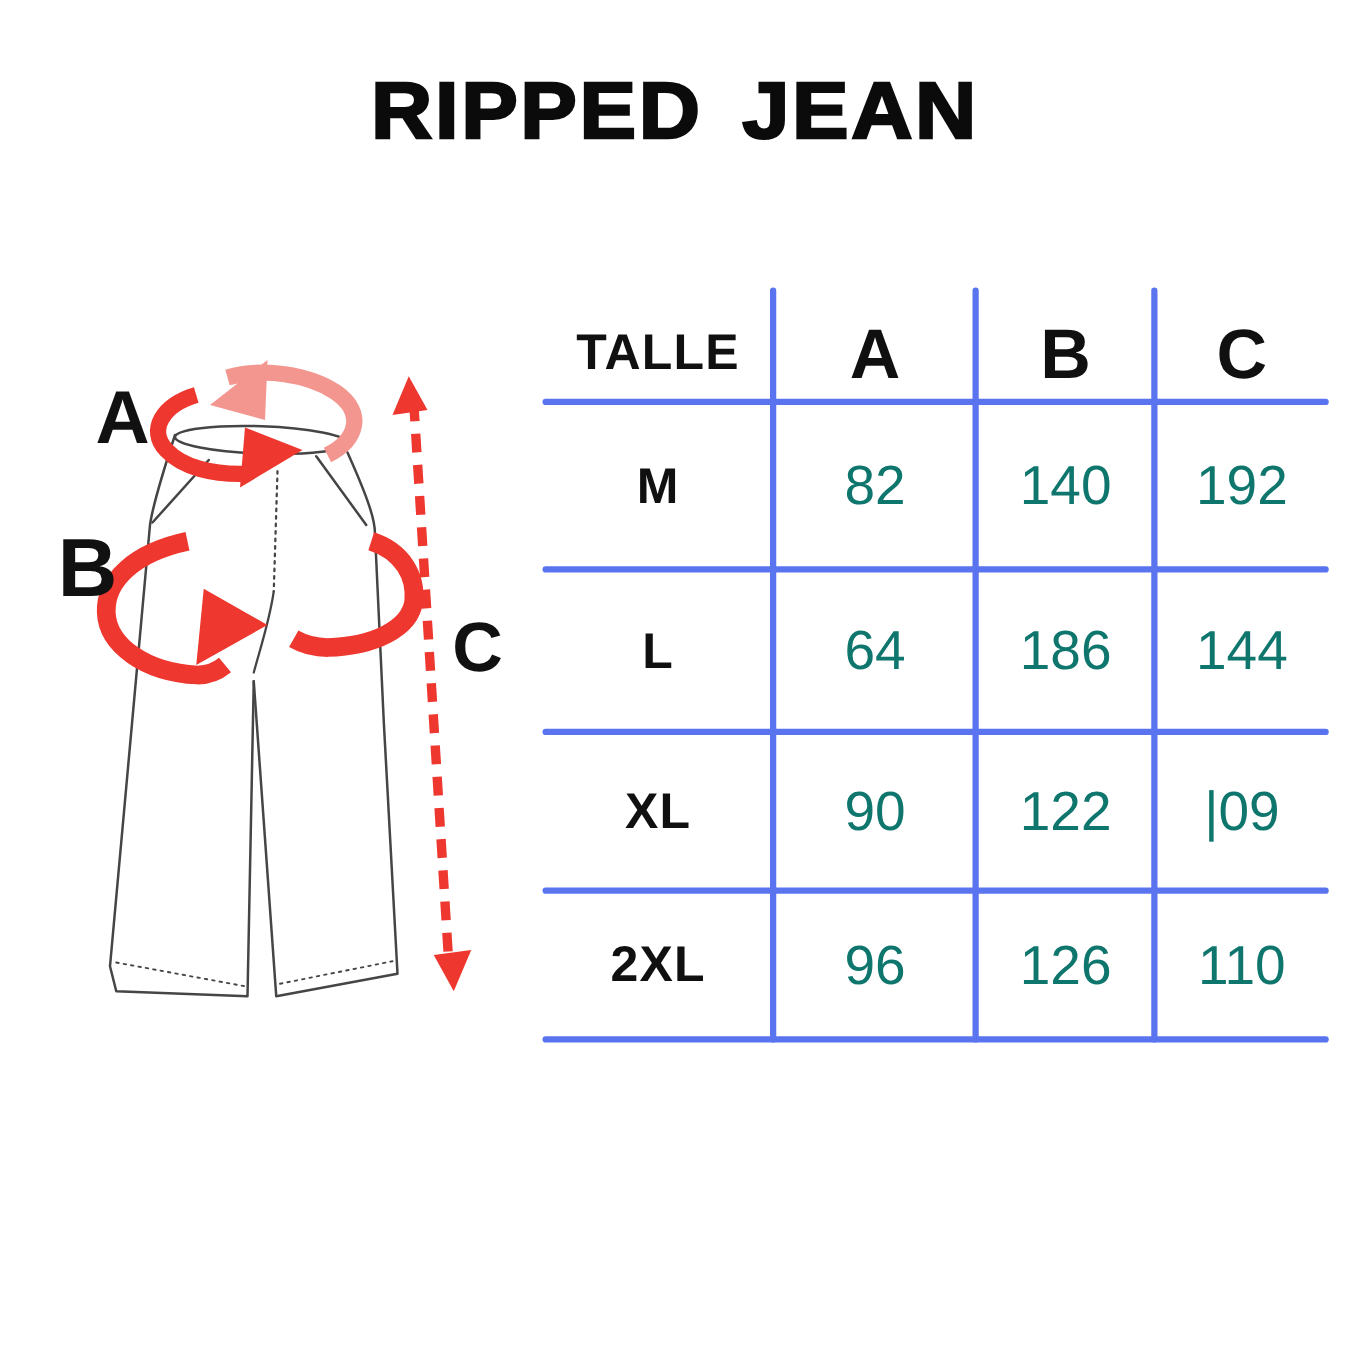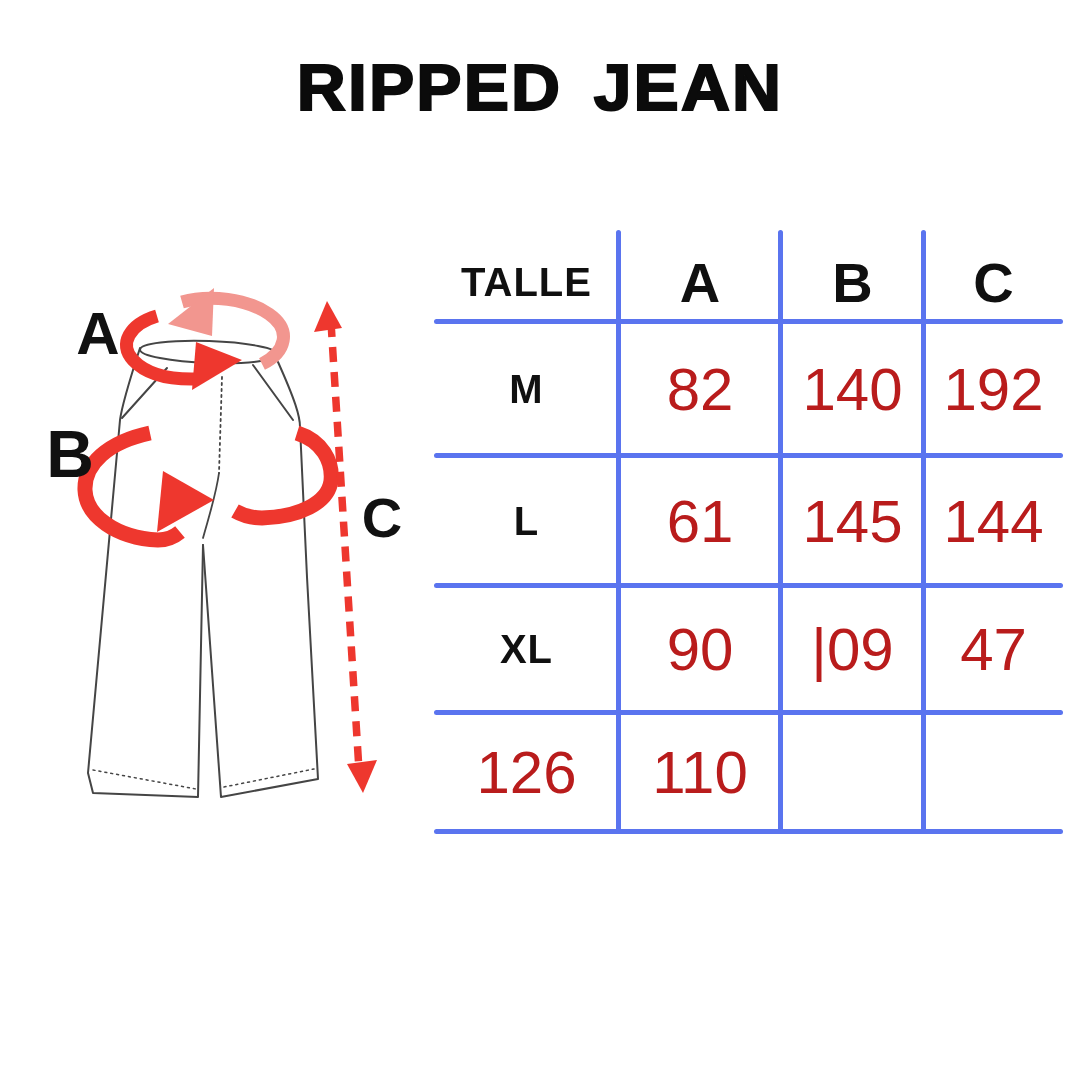--- a/index.html
+++ b/index.html
@@ -24,21 +24,21 @@
   .grid {
     position:absolute; left:0; top:0; width:629px; height:602px;
     display:grid; grid-template-columns:185px 162px 143px 139px;
     grid-template-rows:92px 134px 130px 127px 119px;
   }
   .cell { display:flex; align-items:center; justify-content:center; color:var(--ink); }
   .hdr { padding-top:12px; }
   .hdr-talle  { font-size:40px; font-weight:600; letter-spacing:1px; }
   .hdr-letter { font-size:56px; font-weight:600; }
   .size-label { font-size:40px; font-weight:700; letter-spacing:1px; }
-  .num        { font-size:60px; font-weight:400; color:#b91c1c; }
+  .num        { font-size:44px; font-weight:400; color:#0f766e; }
 </style>
 </head>
 <body>
 
 <div class="page">
 
   <div class="title">RIPPED JEAN</div>
 
   <svg class="diagram" viewBox="30 270 400 560">
 
@@ -101,27 +101,29 @@
       <div class="cell hdr hdr-letter">A</div>
       <div class="cell hdr hdr-letter">B</div>
       <div class="cell hdr hdr-letter">C</div>
 
       <div class="cell size-label">M</div>
       <div class="cell num">82</div>
       <div class="cell num">140</div>
       <div class="cell num">192</div>
 
       <div class="cell size-label">L</div>
-      <div class="cell num">61</div>
-      <div class="cell num">145</div>
+      <div class="cell num">64</div>
+      <div class="cell num">186</div>
       <div class="cell num">144</div>
 
       <div class="cell size-label">XL</div>
       <div class="cell num">90</div>
+      <div class="cell num">122</div>
       <div class="cell num">|09</div>
 
-      <div class="cell num">47</div>
+      <div class="cell size-label">2XL</div>
+      <div class="cell num">96</div>
       <div class="cell num">126</div>
       <div class="cell num">110</div>
     </div>
   </div>
 
 </div>
 
 </body></html>

